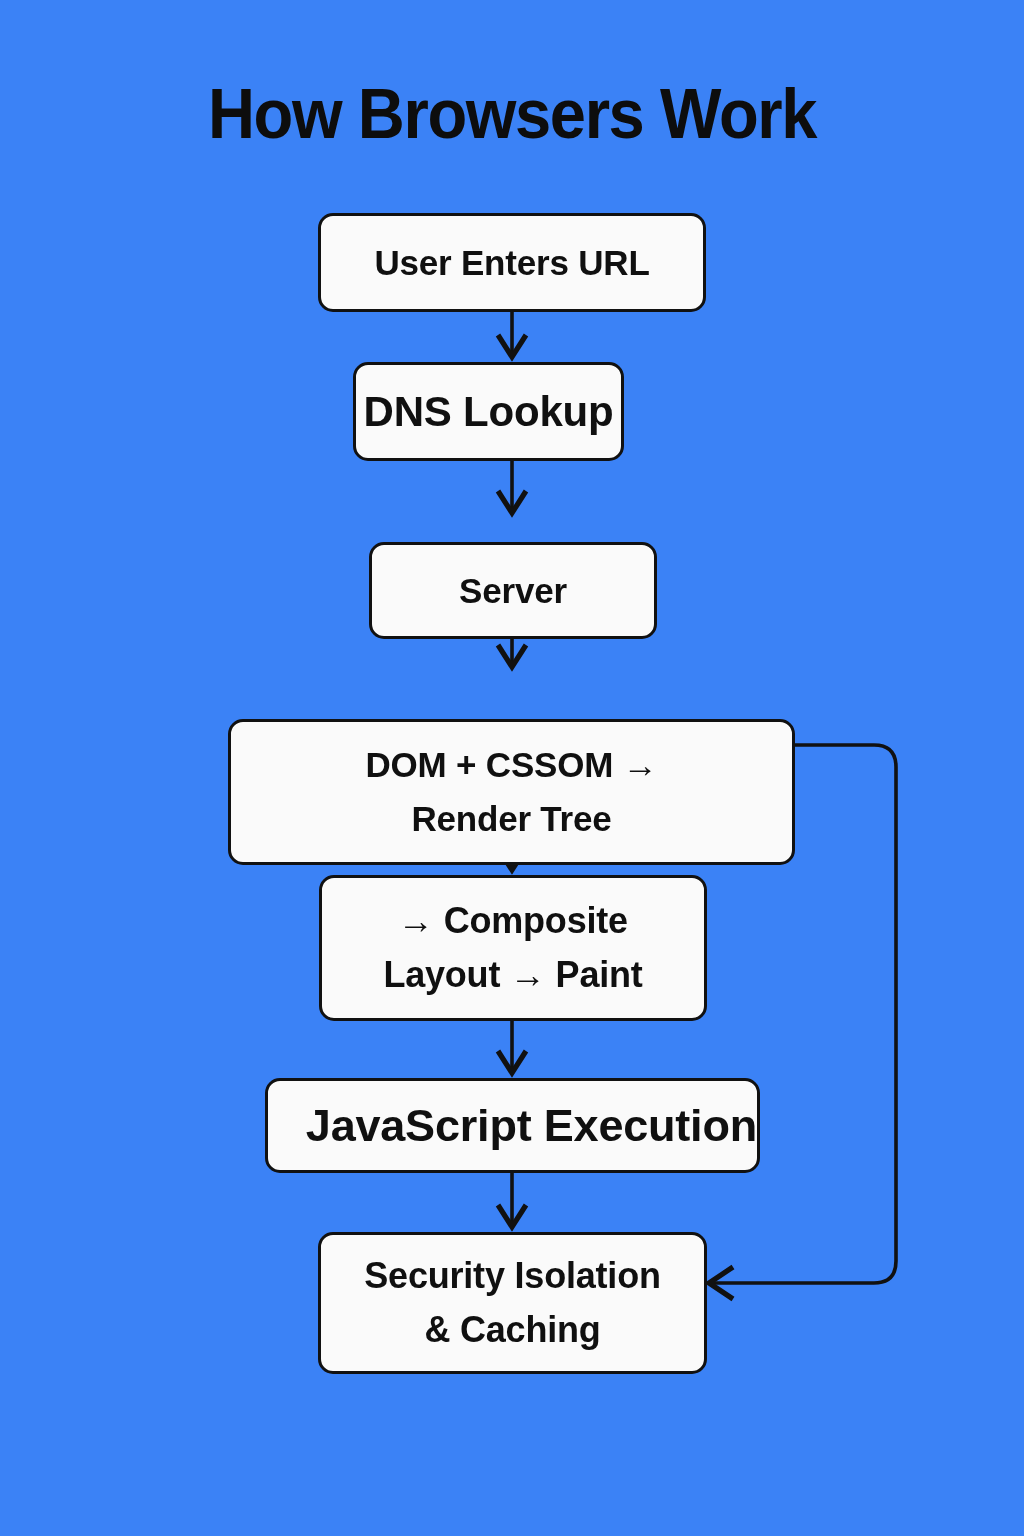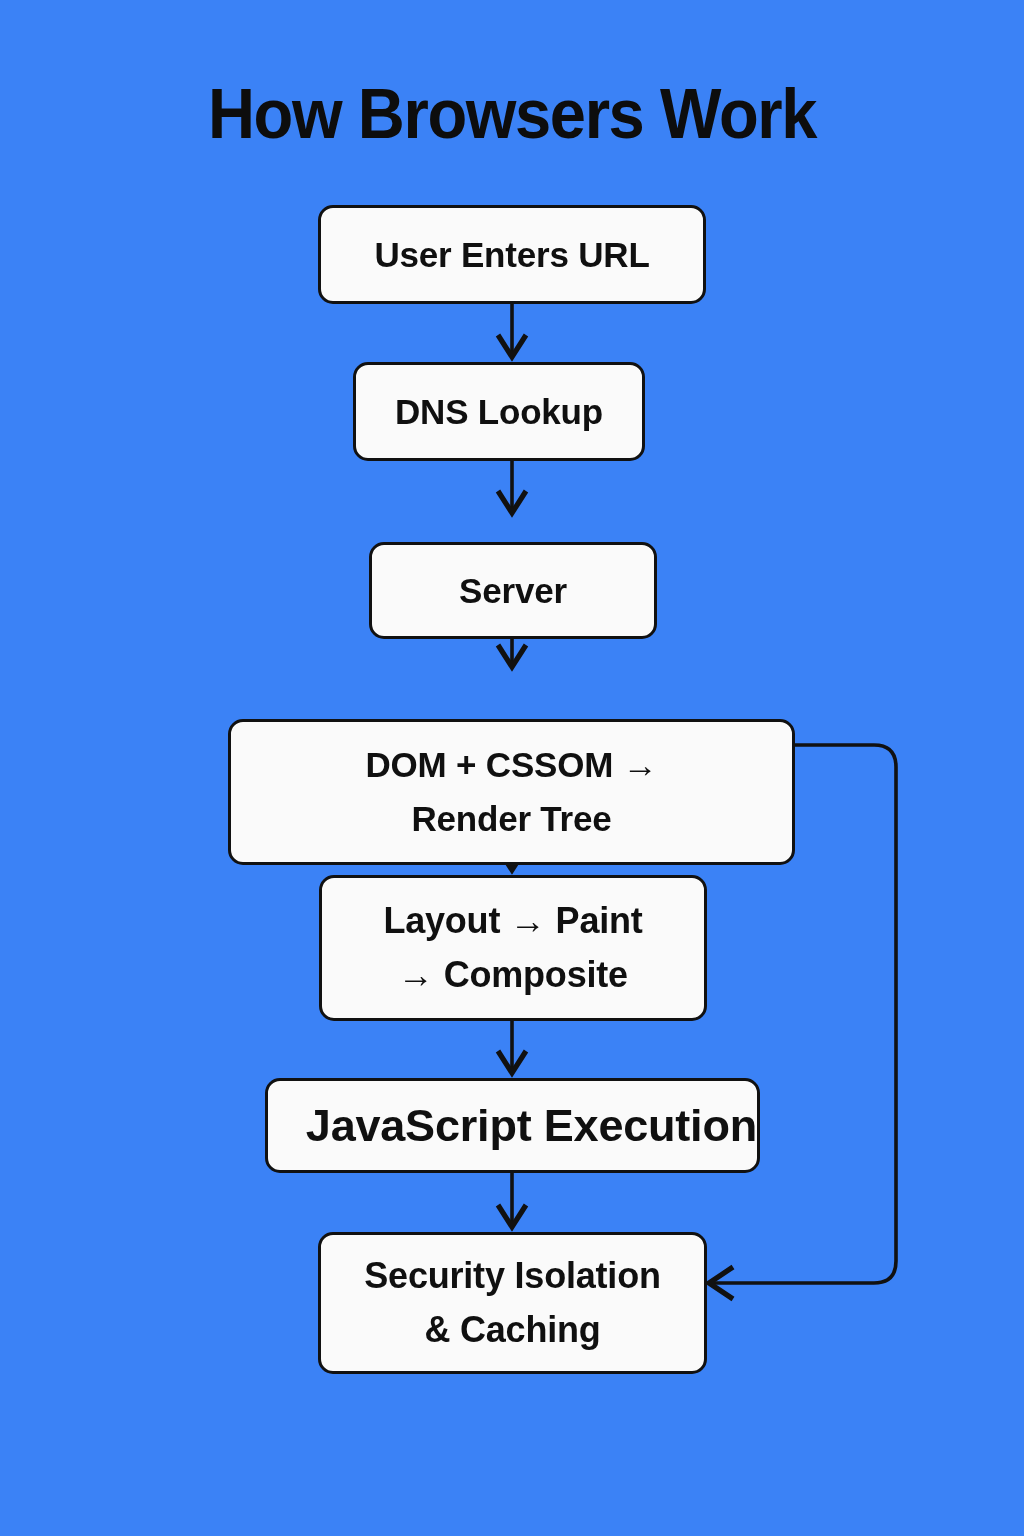--- a/index.html
+++ b/index.html
@@ -51,22 +51,22 @@
   }
   .node .lines {
     display: block;
     width: 100%;
   }
   .node .ln {
     display: block;
     white-space: nowrap;
   }
 
-  .n1 { left: 318px; top: 205px;  width: 388px; height: 99px;  font-size: 35px; line-height: 42px; }
-  .n2 { left: 353px; top: 362px;  width: 292px; height: 99px;  font-size: 35px; line-height: 42px; }
+  .n1 { left: 318px; top: 213px;  width: 388px; height: 99px;  font-size: 35px; line-height: 42px; }
+  .n2 { left: 353px; top: 362px;  width: 271px; height: 99px;  font-size: 42px; line-height: 42px; }
   .n3 { left: 369px; top: 518px;  width: 288px; height: 97px;  font-size: 35px; line-height: 42px; margin-top: 24px; }
   .n4 { left: 228px; top: 672px;  width: 567px; height: 146px; font-size: 35px; line-height: 54px; margin-top: 47px; }
   .n5 { left: 319px; top: 875px;  width: 388px; height: 146px; font-size: 36px; line-height: 54px; font-weight: 800; }
   .n6 { left: 265px; top: 1078px; width: 495px; height: 95px;  font-size: 45px; line-height: 42px; text-align: right; }
   .n7 { left: 318px; top: 1232px; width: 389px; height: 142px; font-size: 36px; line-height: 54px; }
 
   
   #wires {
     position: absolute;
     left: 0; top: 0;
@@ -154,22 +154,22 @@
 
   <div class="node n4">
     <span class="lines">
       <span class="ln">DOM + CSSOM →</span>
       <span class="ln">Render Tree</span>
     </span>
   </div>
 
   <div class="node n5">
     <span class="lines">
+      <span class="ln">→ Composite</span>
       <span class="ln">Layout → Paint</span>
-      <span class="ln">→ Composite</span>
     </span>
   </div>
 
   <div class="node n6">
     <span class="lines">
       <span class="ln">JavaScript Execution</span>
     </span>
   </div>
 
   <div class="node n7">

